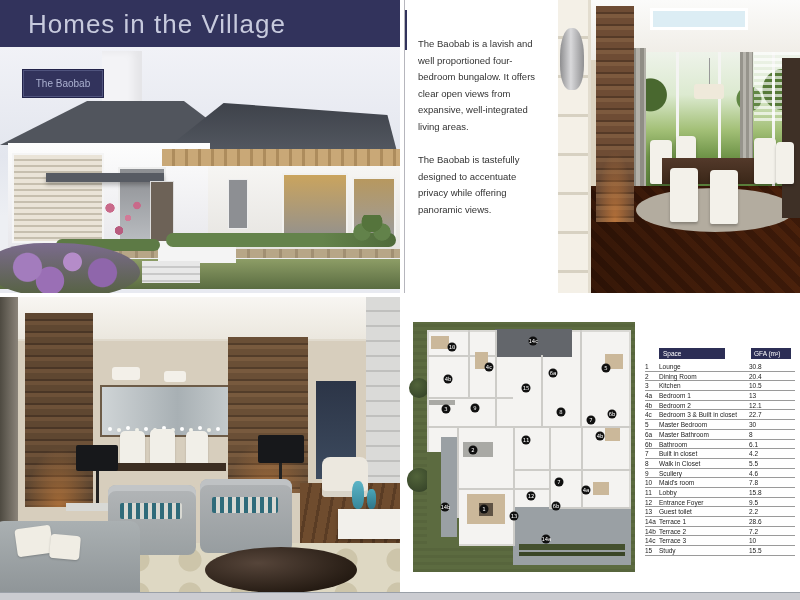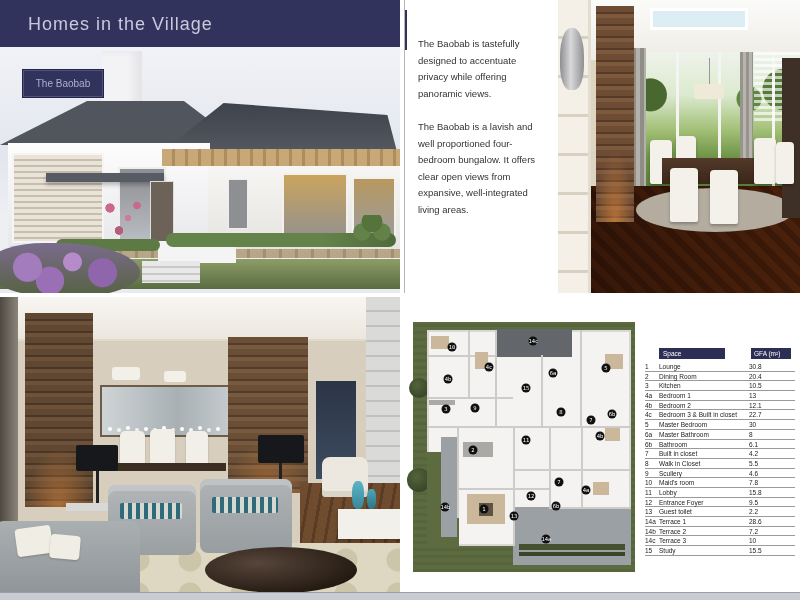--- a/index.html
+++ b/index.html
@@ -5,21 +5,21 @@
   html,body{margin:0;padding:0;}
   body{width:800px;height:600px;overflow:hidden;background:#ffffff;
        font-family:"Liberation Sans", sans-serif;}
   .page{position:relative;width:800px;height:600px;background:#fff;}
   .panel{position:absolute;overflow:hidden;}
   .abs{position:absolute;}
 
   
   .tl{left:0;top:0;width:400px;height:293px;background:#e8eaf1;}
   .navy-bar{position:absolute;left:0;top:0;width:400px;height:47px;background:#32335c;}
-  .navy-bar h1{margin:0;padding-left:28px;font-size:18px;font-weight:300;
+  .navy-bar h1{margin:0;padding-left:28px;font-size:26px;font-weight:300;
      letter-spacing:1px;line-height:48px;color:#c7cadd;}
   .ext{position:absolute;left:0;top:47px;width:400px;height:242px;
      background:linear-gradient(180deg,#f1f2f7 0%,#e3e6ee 45%,#edeff3 70%);}
   .ext .lawn{left:0;right:0;top:212px;bottom:0;
      background:linear-gradient(180deg,#8d9d66,#5a6c41);}
   .ext .stone-base{left:90px;right:0;top:196px;height:15px;
      background:repeating-linear-gradient(90deg,#b7a687 0 13px,#a18f72 13px 16px);}
   .ext .chimney{left:102px;top:4px;width:40px;height:62px;background:#f3f3f6;
      border-bottom:5px solid #dddde2;box-shadow:inset -8px 0 8px rgba(0,0,0,.06);}
   .ext .roof-left{left:0;top:54px;width:242px;height:44px;background:#51555d;
@@ -245,22 +245,22 @@
       <div class="abs palm"></div>
       <div class="badge">
         <span>The Baobab</span>
       </div>
     </div>
   </section>
 
   <section class="panel tm">
     <div class="abs spine-navy"></div>
     <div class="copy">
+      <p>The Baobab is a lavish and well proportioned four-bedroom bungalow. It offers clear open views from expansive, well-integrated living areas.</p>
       <p>The Baobab is tastefully designed to accentuate privacy while offering panoramic views.</p>
-      <p>The Baobab is a lavish and well proportioned four-bedroom bungalow. It offers clear open views from expansive, well-integrated living areas.</p>
     </div>
   </section>
 
   <section class="panel tr">
     <div class="abs ceil"></div>
     <div class="abs skylight"></div>
     <div class="abs garden"></div>
     <div class="abs mullion" style="left:118px"></div>
     <div class="abs mullion" style="left:160px"></div>
     <div class="abs mullion" style="left:214px"></div>

